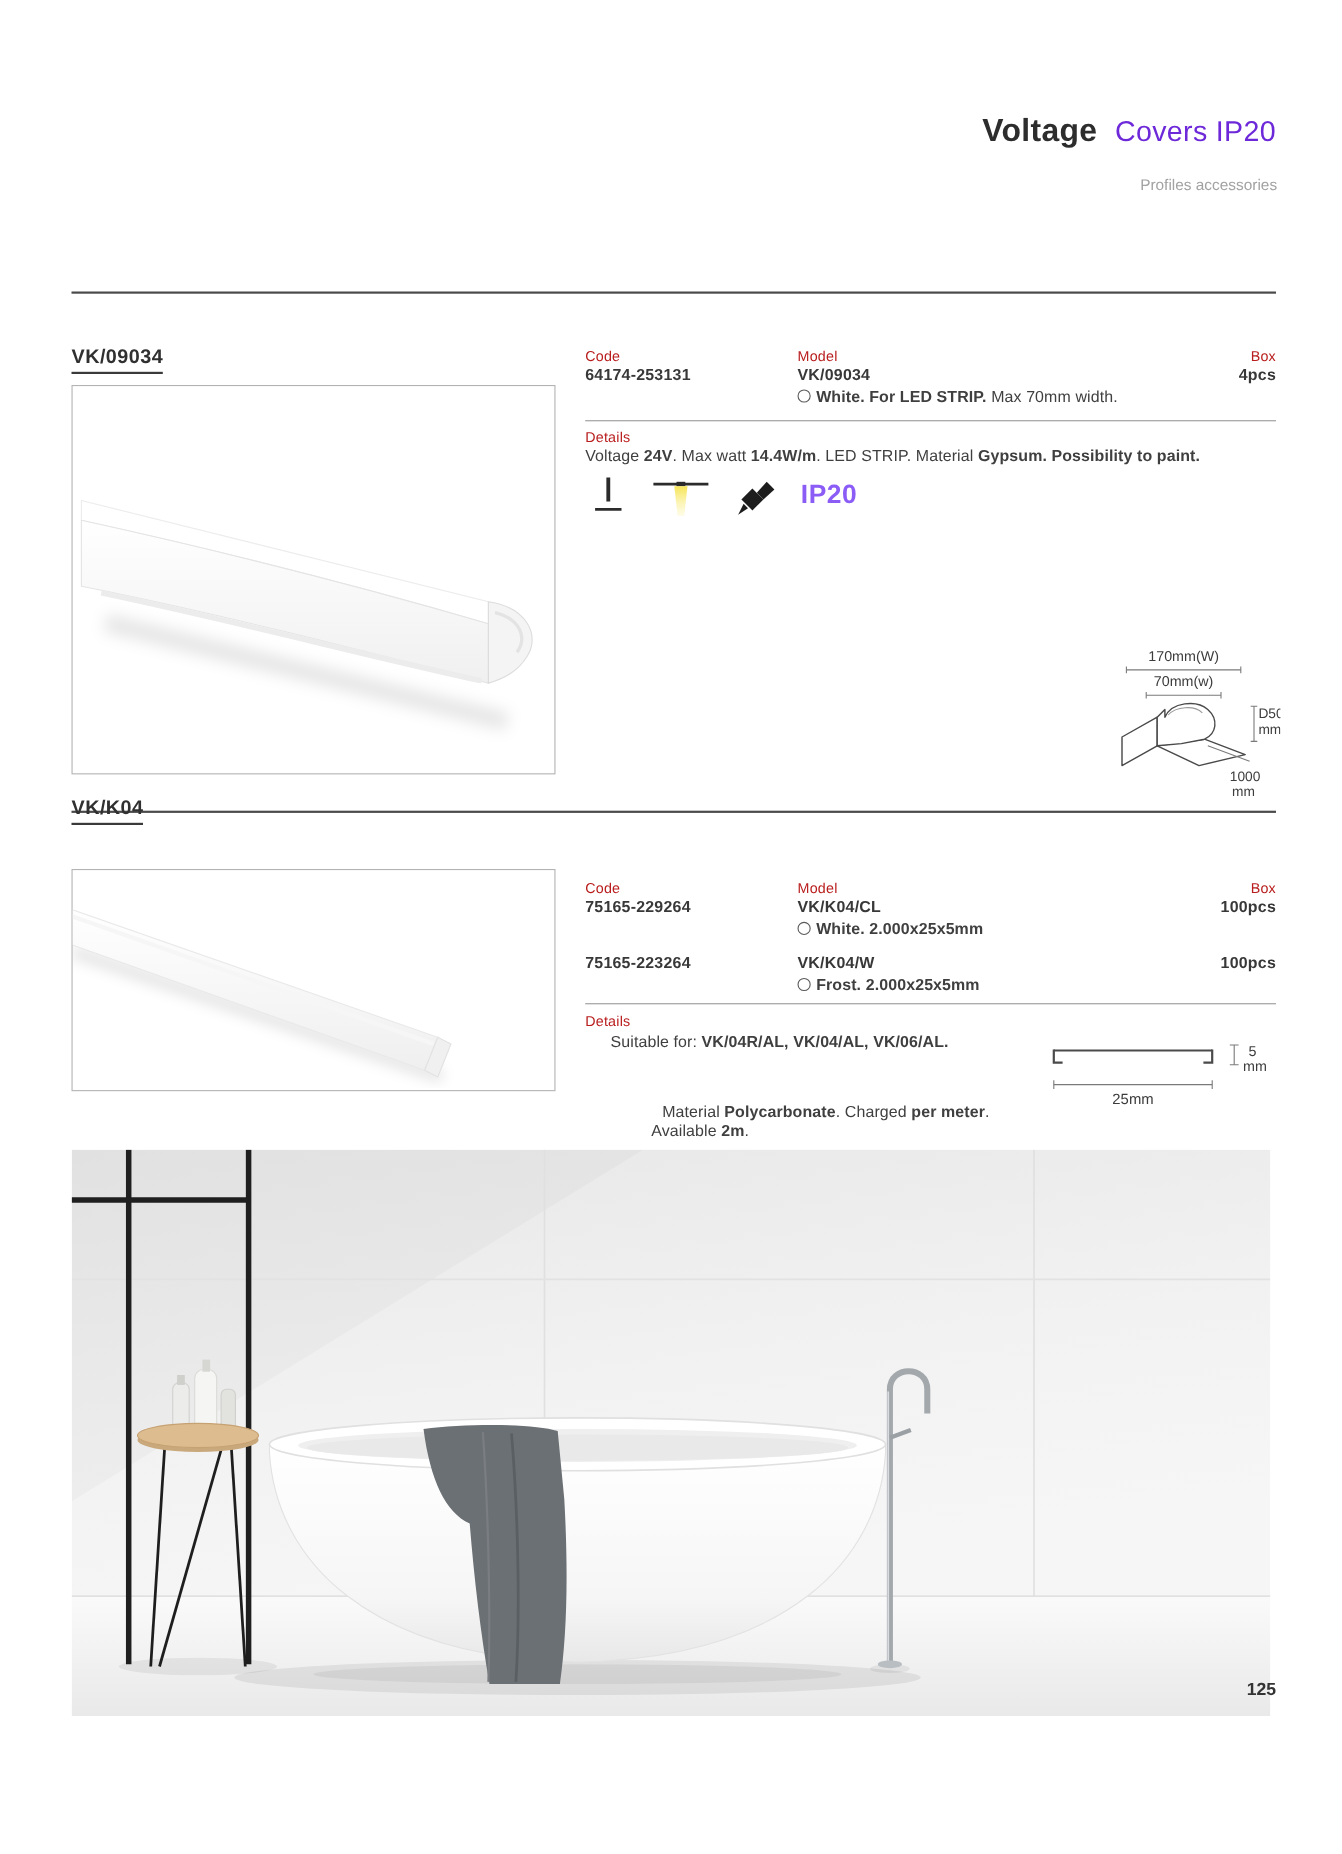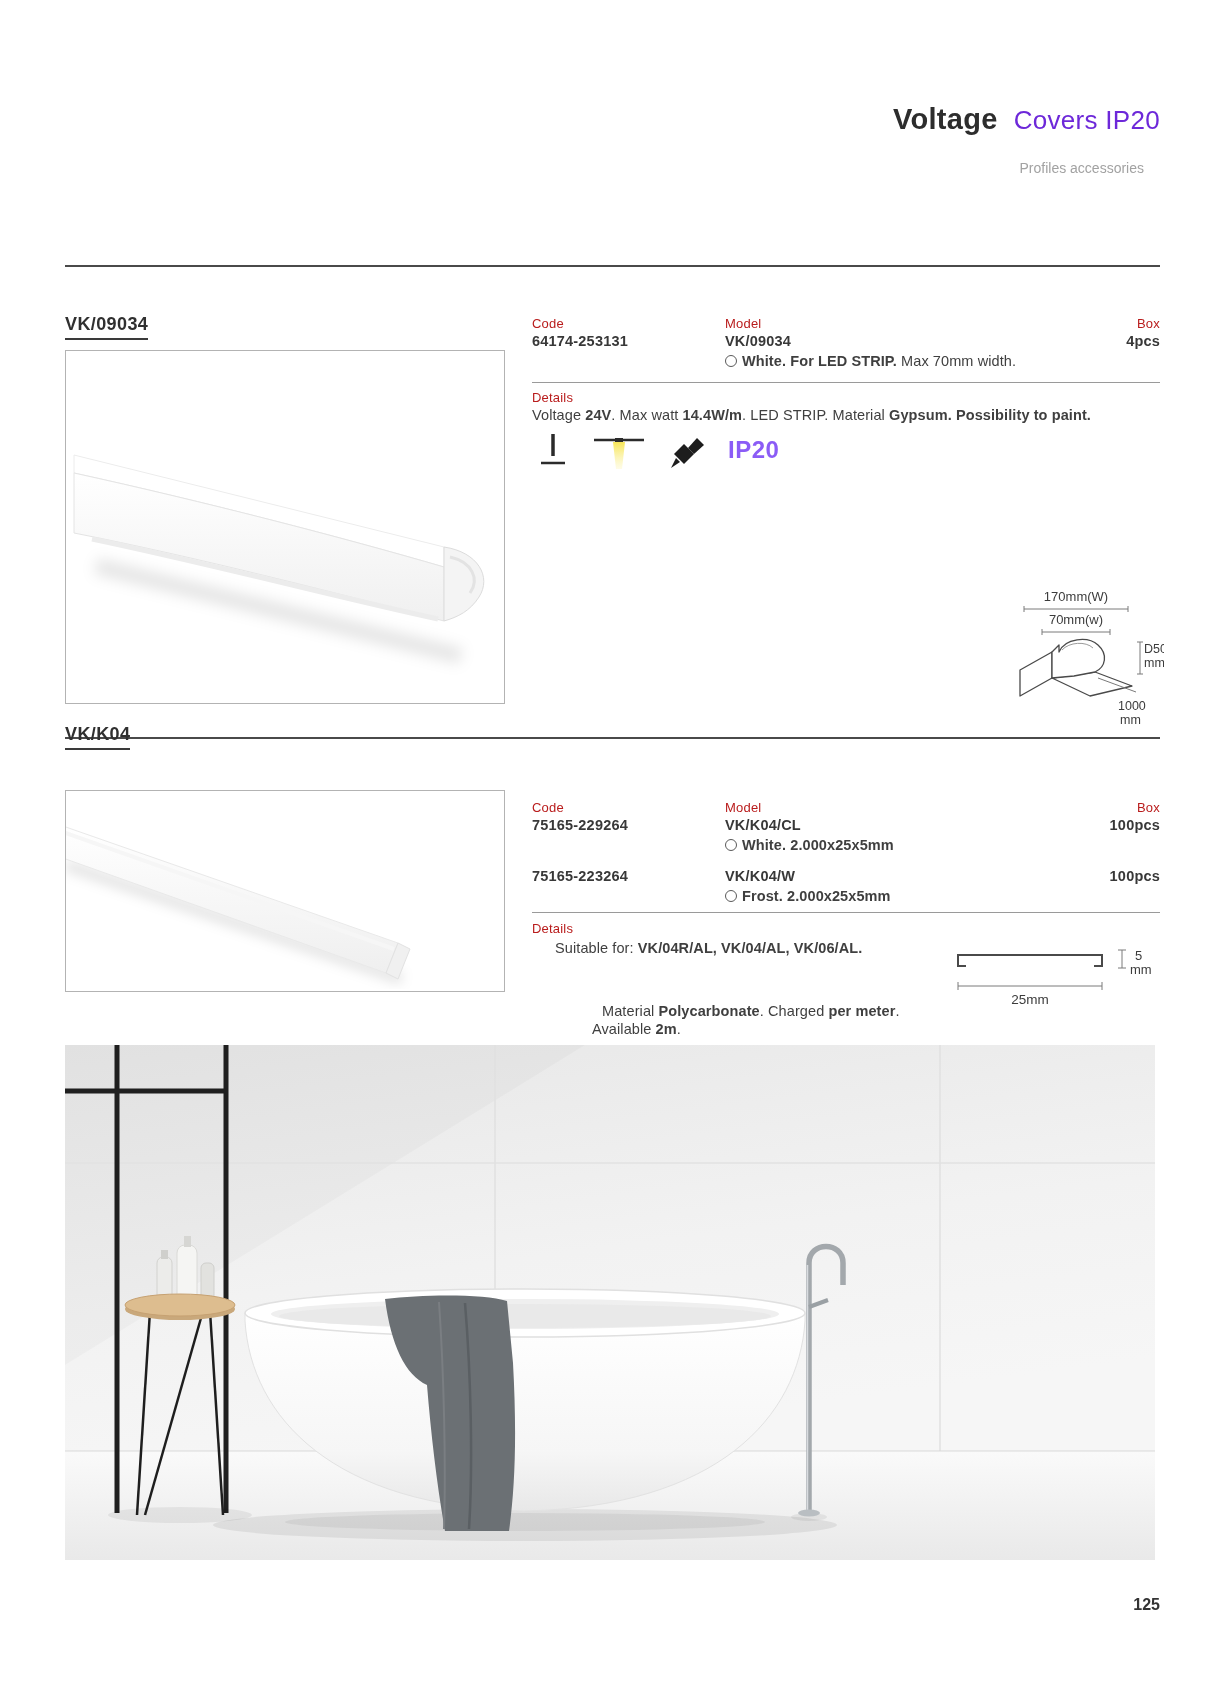--- a/index.html
+++ b/index.html
@@ -25,21 +25,21 @@
   .pagenum{font-size:16px;font-weight:bold;color:#333;}
   svg text{font-family:"Liberation Sans",sans-serif;}
 </style>
 </head>
 <body>
 
 <div class="abs" style="top:103px;right:60px;display:flex;align-items:baseline;gap:16px;">
   <span class="hdr-title">Voltage</span>
   <span class="hdr-cat">Covers IP20</span>
 </div>
-<div class="abs hdr-sub" style="top:160px;right:76px;">Profiles accessories</div>
+<div class="abs hdr-sub" style="top:160px;right:59px;">Profiles accessories</div>
 
 <div class="abs rule-dark" style="left:65px;top:265px;width:1095px;"></div>
 
 <div>
   <div class="abs" style="left:65px;top:314px;">
     <span class="ptitle">VK/09034</span>
   </div>
 
   <div class="abs imgbox" style="left:65px;top:350px;width:438px;height:352px;">
     <svg width="436" height="350" viewBox="0 0 436 350">
@@ -264,13 +264,13 @@
     <g>
       <ellipse cx="744" cy="472" rx="18" ry="4" fill="rgba(0,0,0,0.06)"></ellipse>
       <path d="M 744 468 L 744 218 C 744 196 778 196 778 218 L 778 240" stroke="#a3a8ac" stroke-width="5.5" fill="none"></path>
       <path d="M 742.5 468 L 742.5 220" stroke="#d9dce0" stroke-width="1.5" fill="none"></path>
       <line x1="744" y1="262" x2="763" y2="255" stroke="#9aa0a4" stroke-width="4"></line>
       <ellipse cx="744" cy="468" rx="11" ry="3.5" fill="#b9bec2"></ellipse>
     </g>
   </svg>
 </div>
 
-<div class="abs pagenum right" style="right:60px;top:1596px;">125</div>
+<div class="abs pagenum right" style="right:60px;top:1528px;">125</div>
 
 </body></html>

